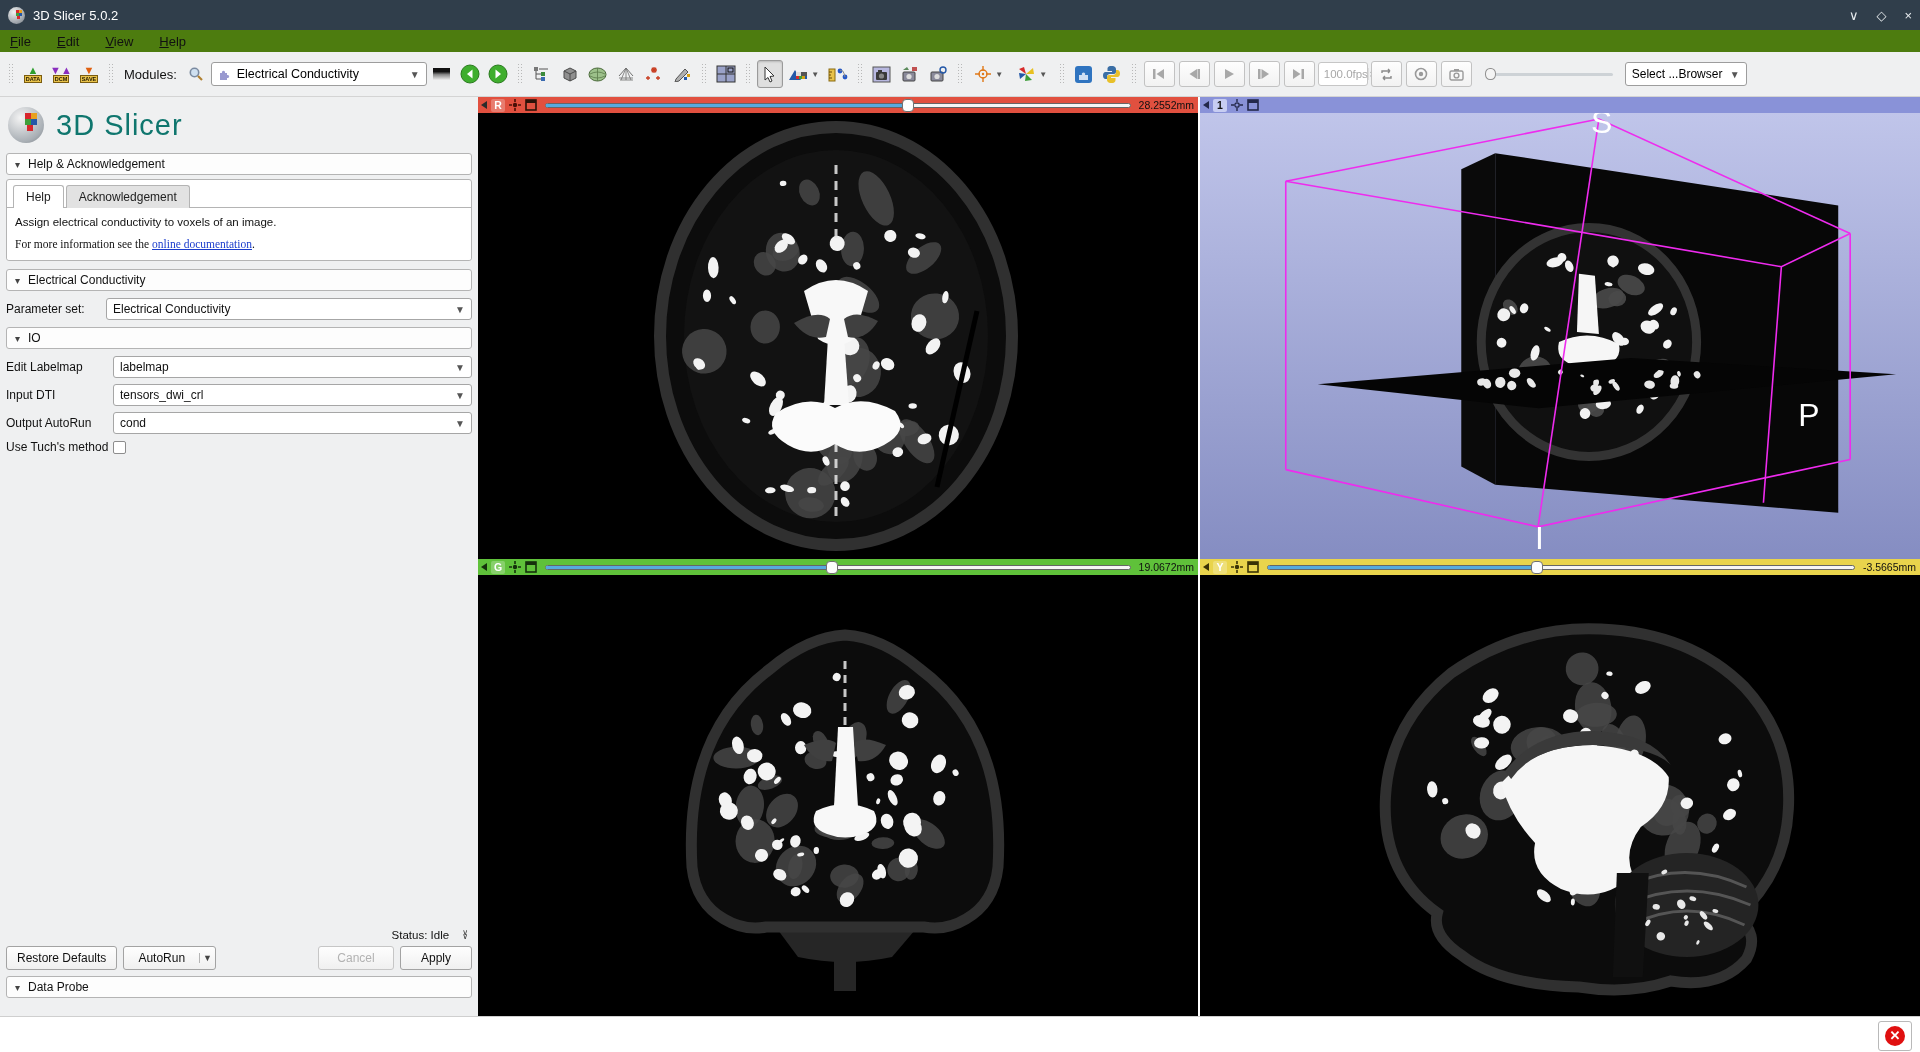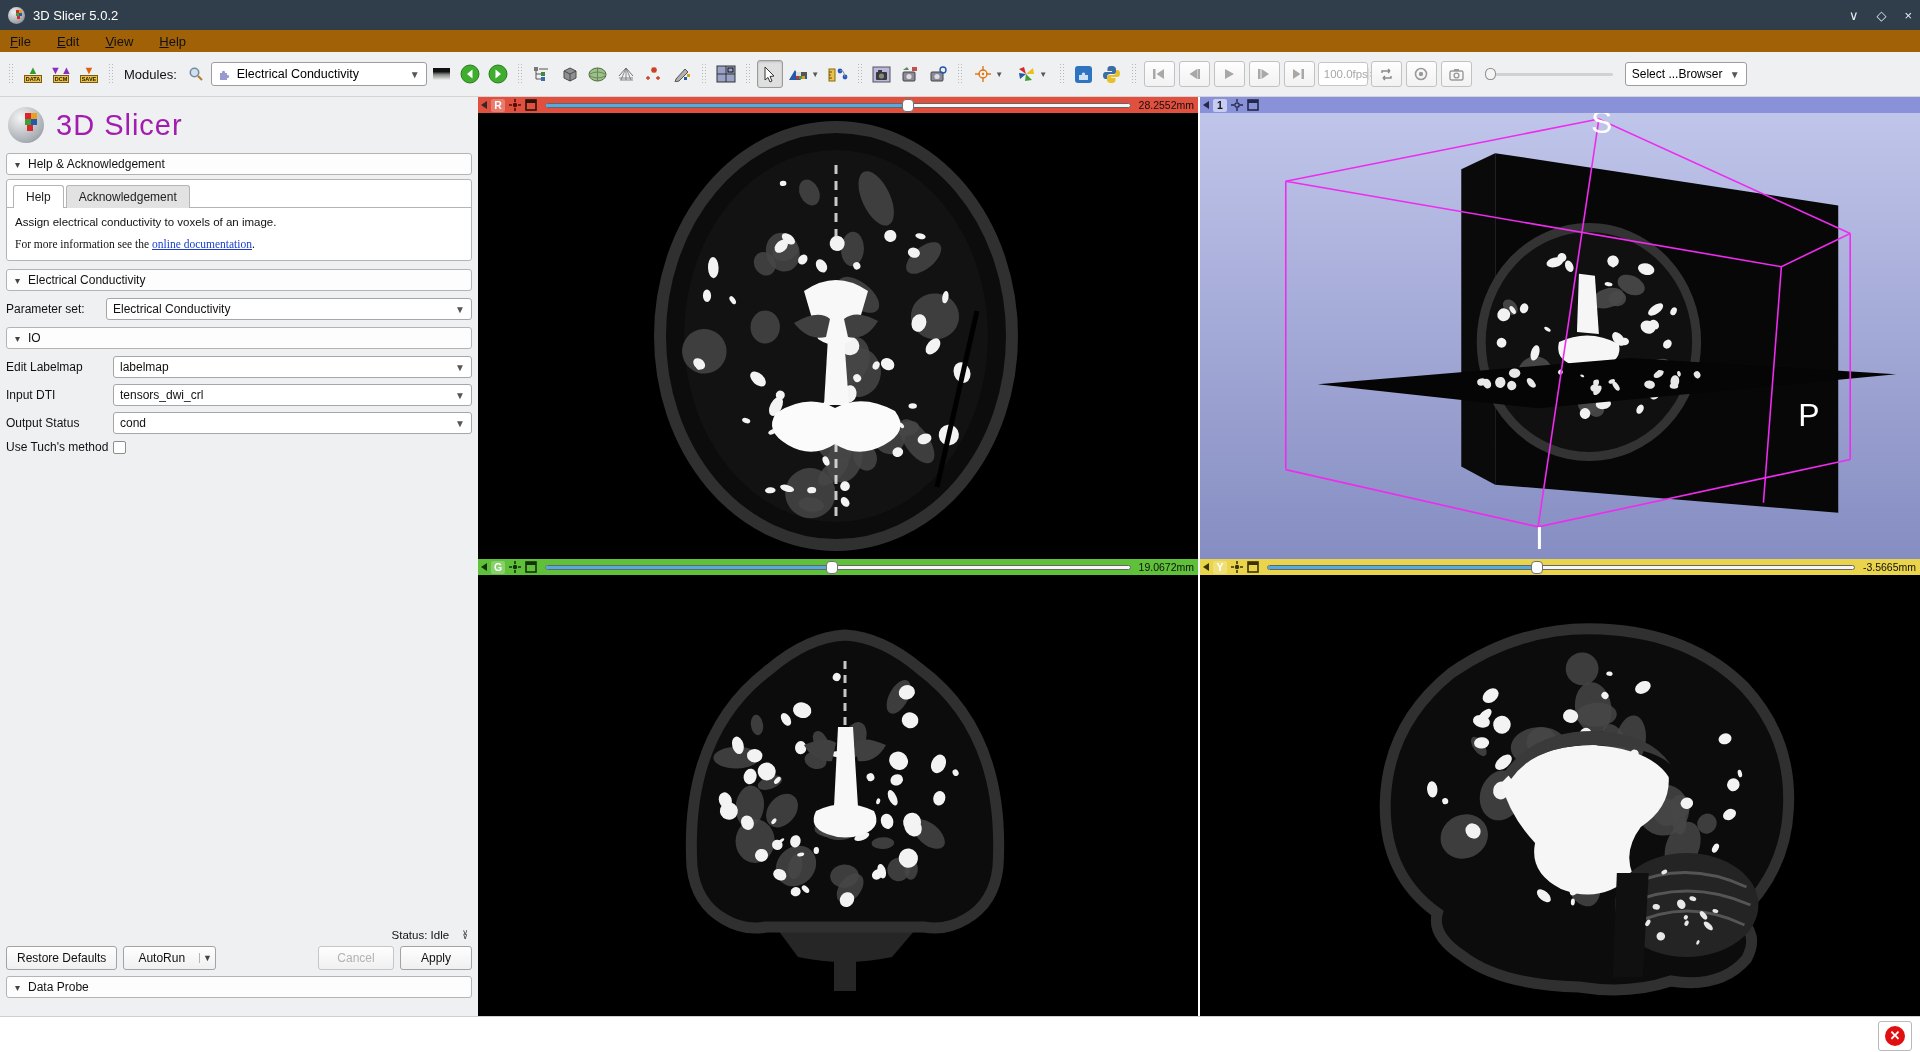--- a/index.html
+++ b/index.html
@@ -8,21 +8,21 @@
   
   .titlebar { height:28px; background:#303e4b; display:flex; align-items:center; padding:15px 8px; color:#fff; }
   .app-logo { width:17px; height:17px; border-radius:50%; background:radial-gradient(circle at 35% 30%, #f0f0f0, #9aa0a6 70%, #6b7075); position:relative; margin-right:8px; flex:0 0 auto;}
   .app-logo i { position:absolute; left:8px; top:3px; width:3px; height:3px; background:#d8262c;
      box-shadow:3px 0 0 #e8a01e, 0 3px 0 #3f9e3a, 3px 3px 0 #2458a8, 1px 6px 0 #d8262c; }
   .titlebar .title { font-size:13px; }
   .win-controls { margin-left:auto; display:flex; gap:18px; font-size:13px; color:#e8ecef; align-items:center;}
   .win-controls span { cursor:default; }
 
   
-  .menubar { height:22px; background:#a16207; display:flex; align-items:center; padding:2px 10px; gap:26px; font-size:13px; color:#111; }
+  .menubar { height:22px; background:#4d7c0f; display:flex; align-items:center; padding:2px 10px; gap:26px; font-size:13px; color:#111; }
   .mi { display:inline-block; }
   .mi::first-letter { text-decoration:underline; }
 
   
   .toolbar { height:45px; background:#eff0f1; border-bottom:1px solid #d4d4d4; display:flex; align-items:center; padding:0 4px; gap:2px; }
   .grip { width:6px; height:22px; background-image:radial-gradient(#b8b8b8 34%, transparent 36%); background-size:3px 3px; margin:0 4px; flex:0 0 auto;}
   .tbtn { min-width:26px; height:28px; display:flex; flex-direction:column; align-items:center; justify-content:center; border-radius:3px; flex:0 0 auto; position:relative;}
   .tbtn.pressed { background:#dfdfdf; border:1px solid #9a9a9a; box-shadow:inset 0 1px 2px rgba(0,0,0,.18); }
   .tcap { font-size:5.5px; font-weight:bold; background:#e8c24a; border:1px solid #7a5c10; padding:0 1px; line-height:6px; color:#201800; }
   .tarrow { font-size:11px; line-height:9px; font-weight:bold; }
@@ -40,21 +40,21 @@
   .hslider .knob { position:absolute; top:4px; left:0; width:11px; height:12px; background:#f4f4f4; border:1px solid #909090; border-radius:45%; }
   .sp { flex:1 1 auto; }
 
   
   .main { display:flex; height:919px; }
   .left-panel { width:478px; background:#eff0f1; padding:4px 6px 0 6px; display:flex; flex-direction:column; overflow:hidden;}
   .logo-row { display:flex; align-items:center; gap:12px; padding:6px 2px 10px 2px;}
   .logo-big { width:36px; height:36px; border-radius:50%; background:radial-gradient(circle at 35% 30%, #f4f4f4, #a8aeb4 70%, #777c80); position:relative;}
   .logo-big i { position:absolute; left:17px; top:6px; width:6px; height:6px; background:#d8262c;
      box-shadow:6px 0 0 #e8a01e, 0 6px 0 #3f9e3a, 6px 6px 0 #2458a8, 2px 12px 0 #d8262c;}
-  .logo-text { font-size:29px; color:#a21caf; letter-spacing:1px;}
+  .logo-text { font-size:29px; color:#0f766e; letter-spacing:1px;}
   .chead { background:#fdfdfd; border:1px solid #b4b4b4; border-radius:3px; height:22px; display:flex; align-items:center; gap:8px; padding:0 8px; font-size:12px; color:#111; margin-bottom:4px;}
   .chead .tri { color:#444; font-size:10px; }
   .tabbox { border:1px solid #b4b4b4; border-radius:3px; background:#fff; margin-bottom:8px; }
   .tabs { display:flex; padding:4px 6px 0 6px; background:transparent; position:relative; top:1px;}
   .tab { font-size:12px; padding:4px 12px; border:1px solid #b4b4b4; border-bottom:none; border-radius:3px 3px 0 0; background:#e2e2e2; color:#222; margin-right:2px;}
   .tab.active { background:#fff; position:relative; z-index:2; }
   .tabcontent { border-top:1px solid #b4b4b4; padding:8px 8px 10px 8px; font-size:11.5px; color:#111; background:#fff; border-radius:0 0 3px 3px;}
   .tabcontent p { margin-bottom:10px; }
   .tabcontent p:last-child { margin-bottom:0;font-family:Liberation Serif, serif; }
   a.doclink { color:#1a3ccc; }
@@ -423,21 +423,21 @@
       </div>
     </div>
     <div class="form-row">
       <span class="flabel">Input DTI</span>
       <div class="fcombo">
         <span>tensors_dwi_crl</span>
         <span class="caret">▼</span>
       </div>
     </div>
     <div class="form-row">
-      <span class="flabel">Output Status</span>
+      <span class="flabel">Output AutoRun</span>
       <div class="fcombo">
         <span>cond</span>
         <span class="caret">▼</span>
       </div>
     </div>
     <div class="form-row">
       <span class="flabel">Use Tuch's method</span>
       <span class="checkbox"></span>
     </div>
 

